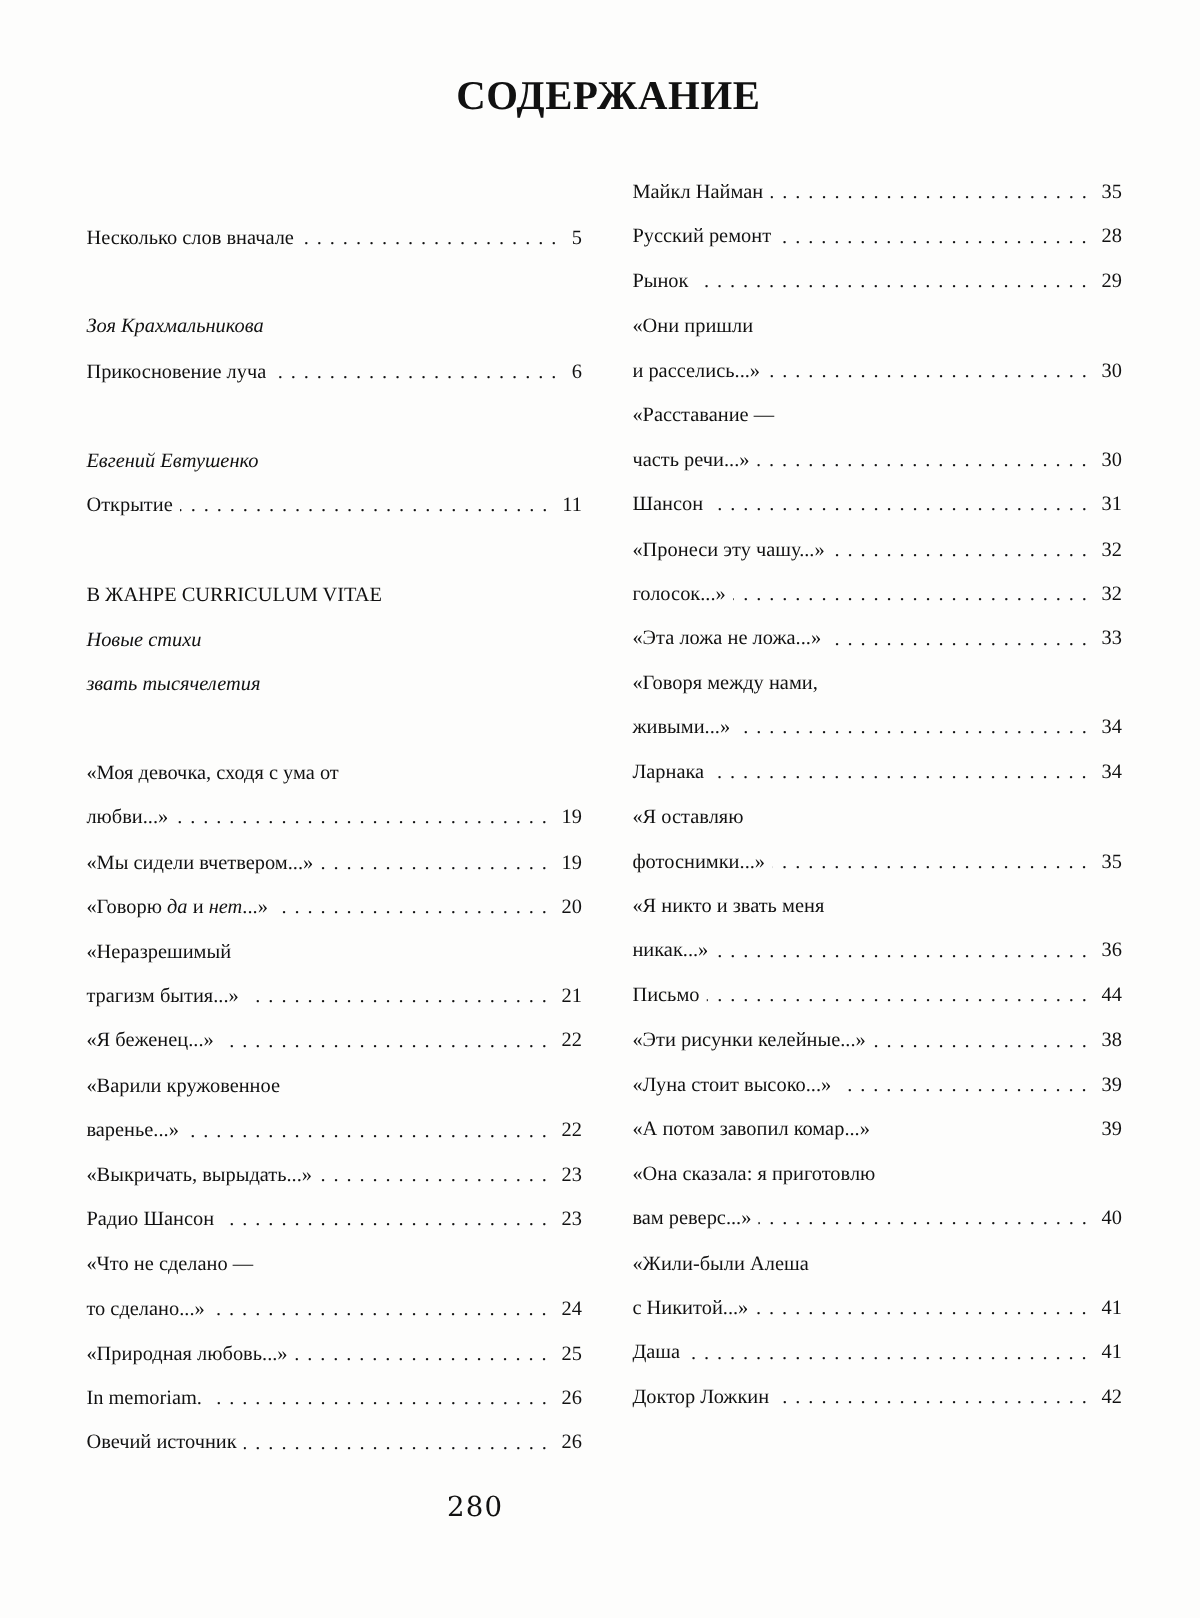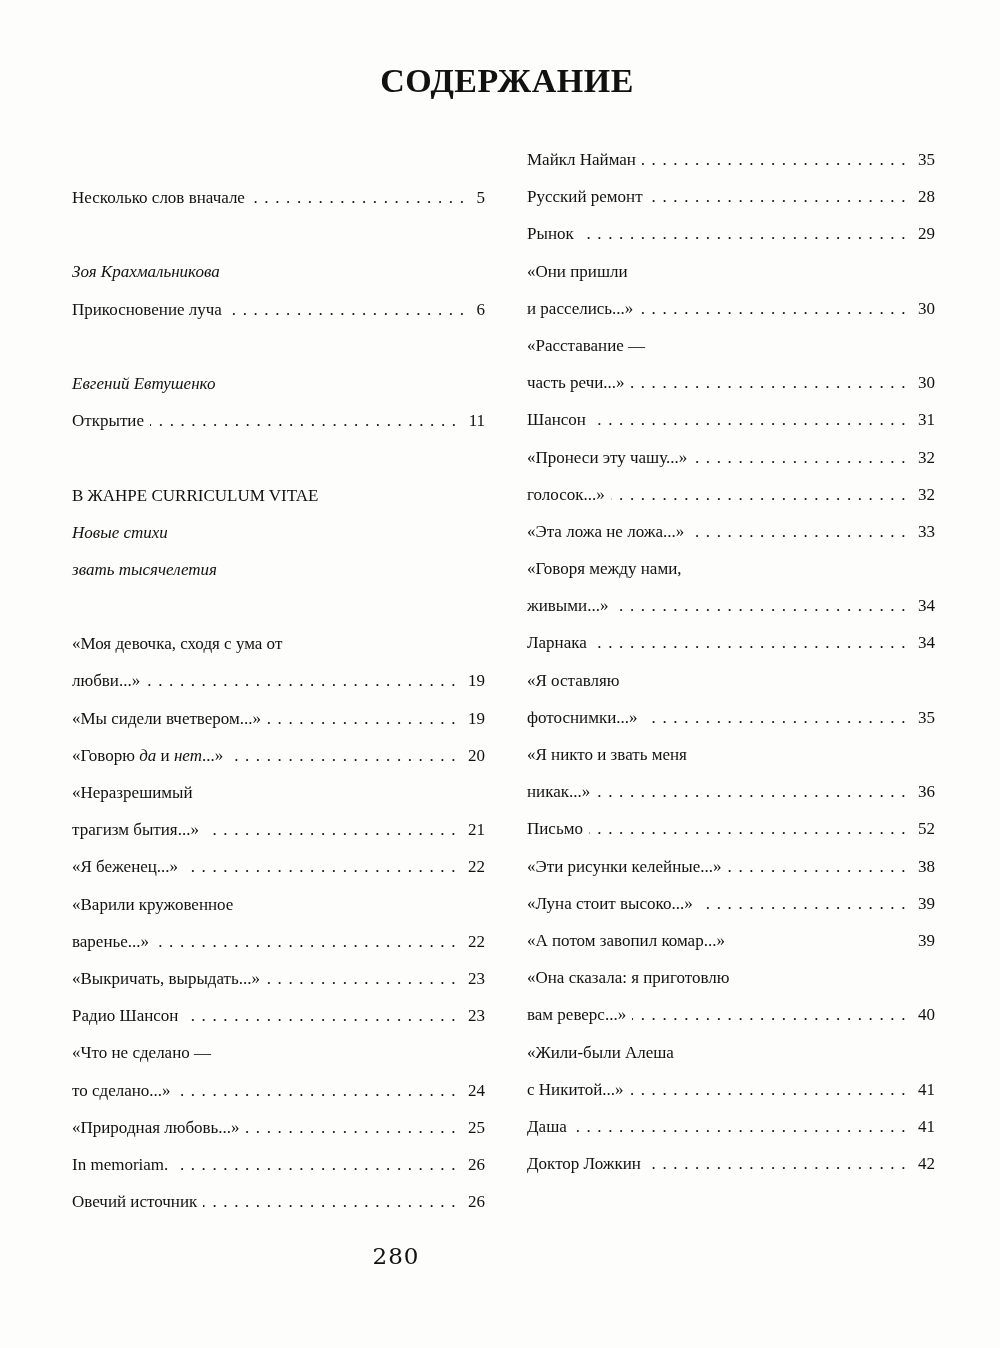--- a/index.html
+++ b/index.html
@@ -247,21 +247,21 @@
       <span class="text">«Я никто и звать меня</span>
     </div>
   <div class="line">
     <span class="text">никак...»</span>
     <span class="dots">....................................................</span>
     <span class="page">36</span>
   </div>
   <div class="line">
     <span class="text">Письмо</span>
     <span class="dots">....................................................</span>
-    <span class="page">52</span>
+    <span class="page">44</span>
   </div>
   <div class="line">
     <span class="text">«Эти рисунки келейные...»</span>
     <span class="dots">....................................................</span>
     <span class="page">38</span>
   </div>
   <div class="line">
     <span class="text">«Луна стоит высоко...»</span>
     <span class="dots">....................................................</span>
     <span class="page">39</span>

